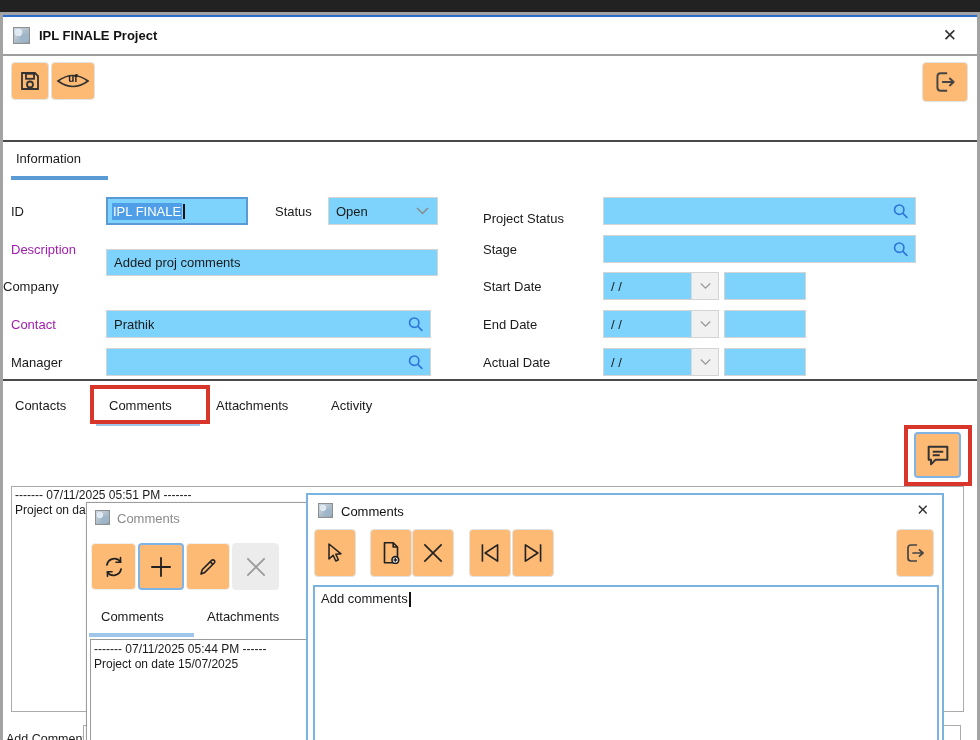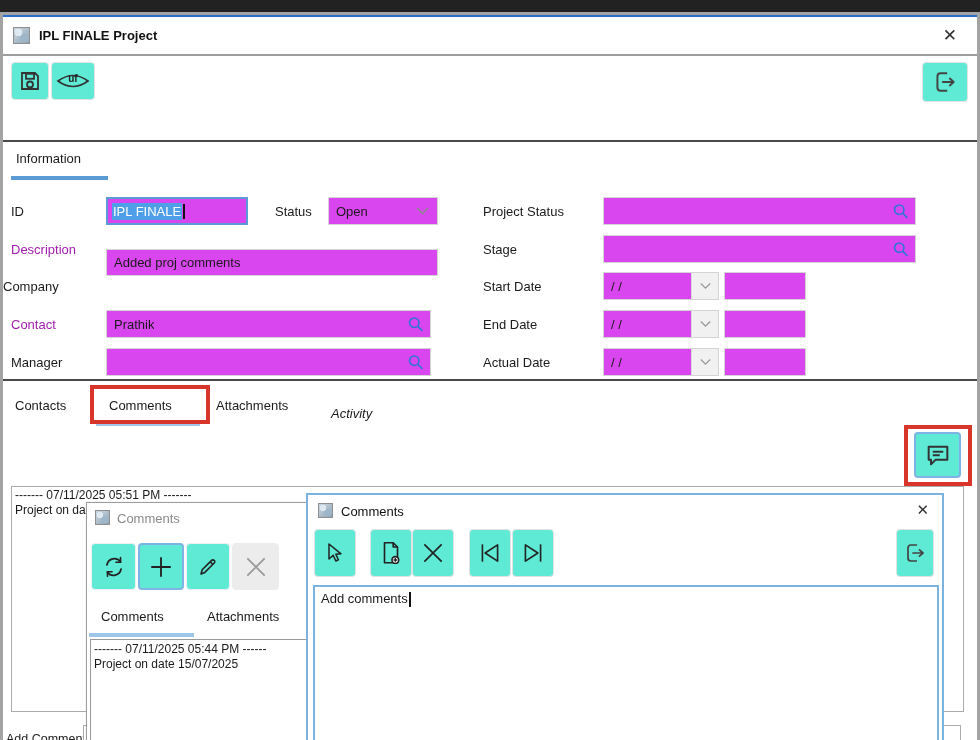--- a/index.html
+++ b/index.html
@@ -11,25 +11,25 @@
   }
   .abs{position:absolute;}
   .topline{left:0;top:0;width:100%;height:2px;background:#2a6fd0;}
   .titlebar-text{font-size:13px;font-weight:700;color:#111;}
   .appicon{width:17px;height:17px;border:1px solid #8f8f8f;background:
     radial-gradient(circle at 30% 30%, #dfe9f2 0 25%, transparent 26%),
     radial-gradient(circle at 70% 65%, #9fb6c8 0 30%, transparent 31%),
     linear-gradient(135deg,#cfd9e2 0%,#8da4b5 100%);}
   .sep{left:0;width:100%;background:#9e9e9e;height:2px;}
   .sep-dark{left:0;width:100%;background:#4a4a4a;height:2px;}
-  .tbtn{background:#5eead4;border:1px solid #e2e2e2;border-radius:4px;
+  .tbtn{background:#fdba74;border:1px solid #e2e2e2;border-radius:4px;
     display:flex;align-items:center;justify-content:center;cursor:default;}
   .lbl{font-size:13px;color:#1a1a1a;white-space:nowrap;}
   .lbl-blue{color:#a21caf;}
-  .inp{background:#d946ef;border:1px solid #d4d4d4;font-size:13px;
+  .inp{background:#7dd3fc;border:1px solid #d4d4d4;font-size:13px;
     display:flex;align-items:center;padding:0 7px;position:absolute;}
   .inp .val{white-space:nowrap;overflow:hidden;}
   .mag{position:absolute;right:6px;top:50%;transform:translateY(-50%);line-height:0;}
   .ddbtn{position:absolute;right:0;top:0;bottom:0;width:27px;background:#f1f1f1;
     border-left:1px solid #dadada;display:flex;align-items:center;justify-content:center;}
   .tabtxt{font-size:13px;color:#1a1a1a;white-space:nowrap;}
   .redbox{border:4px solid #d8352b;background:transparent;}
   .caret{display:inline-block;width:0;border-left:2px solid #111;height:15px;
     vertical-align:middle;margin-left:1px;}
   .dlg{background:#fff;}
@@ -123,21 +123,21 @@
   <div class="inp" style="left:103px;top:333px;width:325px;height:28px;">
     <span class="val"></span>
     <span class="mag">
       <svg width="17" height="17" viewBox="0 0 20 20" fill="none" stroke="#2e75d8" stroke-width="1.9">
         <circle cx="8.5" cy="8.5" r="5.5"></circle>
           <line x1="12.8" y1="12.8" x2="17.5" y2="17.5" stroke-linecap="round"></line>
       </svg>
     </span>
   </div>
 
-  <div class="abs lbl" style="left:480px;top:189px;text-align:center;">Project Status</div>
+  <div class="abs lbl" style="left:480px;top:196px;text-align:center;">Project Status</div>
   <div class="inp" style="left:600px;top:182px;width:313px;height:28px;">
     <span class="val"></span>
     <span class="mag">
       <svg width="17" height="17" viewBox="0 0 20 20" fill="none" stroke="#2e75d8" stroke-width="1.9">
         <circle cx="8.5" cy="8.5" r="5.5"></circle>
           <line x1="12.8" y1="12.8" x2="17.5" y2="17.5" stroke-linecap="round"></line>
       </svg>
     </span>
   </div>
 
@@ -188,21 +188,21 @@
     </span>
   </div>
   <div class="inp" style="left:721px;top:333px;width:82px;height:28px;">
     <span class="val"></span>
   </div>
 
   <div class="abs sep-dark" style="top:364px;"></div>
   <div class="abs tabtxt" style="left:12px;top:383px;">Contacts</div>
   <div class="abs tabtxt" style="left:106px;top:383px;">Comments</div>
   <div class="abs tabtxt" style="left:213px;top:383px;">Attachments</div>
-  <div class="abs tabtxt" style="left:328px;top:391px;font-style:italic;">Activity</div>
+  <div class="abs tabtxt" style="left:328px;top:383px;">Activity</div>
   <div class="abs" style="left:93px;top:407px;width:104px;height:4px;background:#9fc5e8;"></div>
   <div class="abs redbox" style="left:87px;top:370px;width:120px;height:39px;z-index:5;"></div>
 
   <div class="abs tbtn btn-focus" style="left:911px;top:417px;width:47px;height:46px;z-index:5;">
     <span>
       <svg width="28" height="28" viewBox="0 0 24 24" fill="none" stroke="#333" stroke-width="1.7" stroke-linejoin="round">
         <path d="M4 5 H20 V16 H10 L6 20 V16 H4 Z"></path>
         <line x1="7.5" y1="9.2" x2="16.5" y2="9.2"></line>
         <line x1="7.5" y1="12.2" x2="13.5" y2="12.2"></line>
       </svg>

